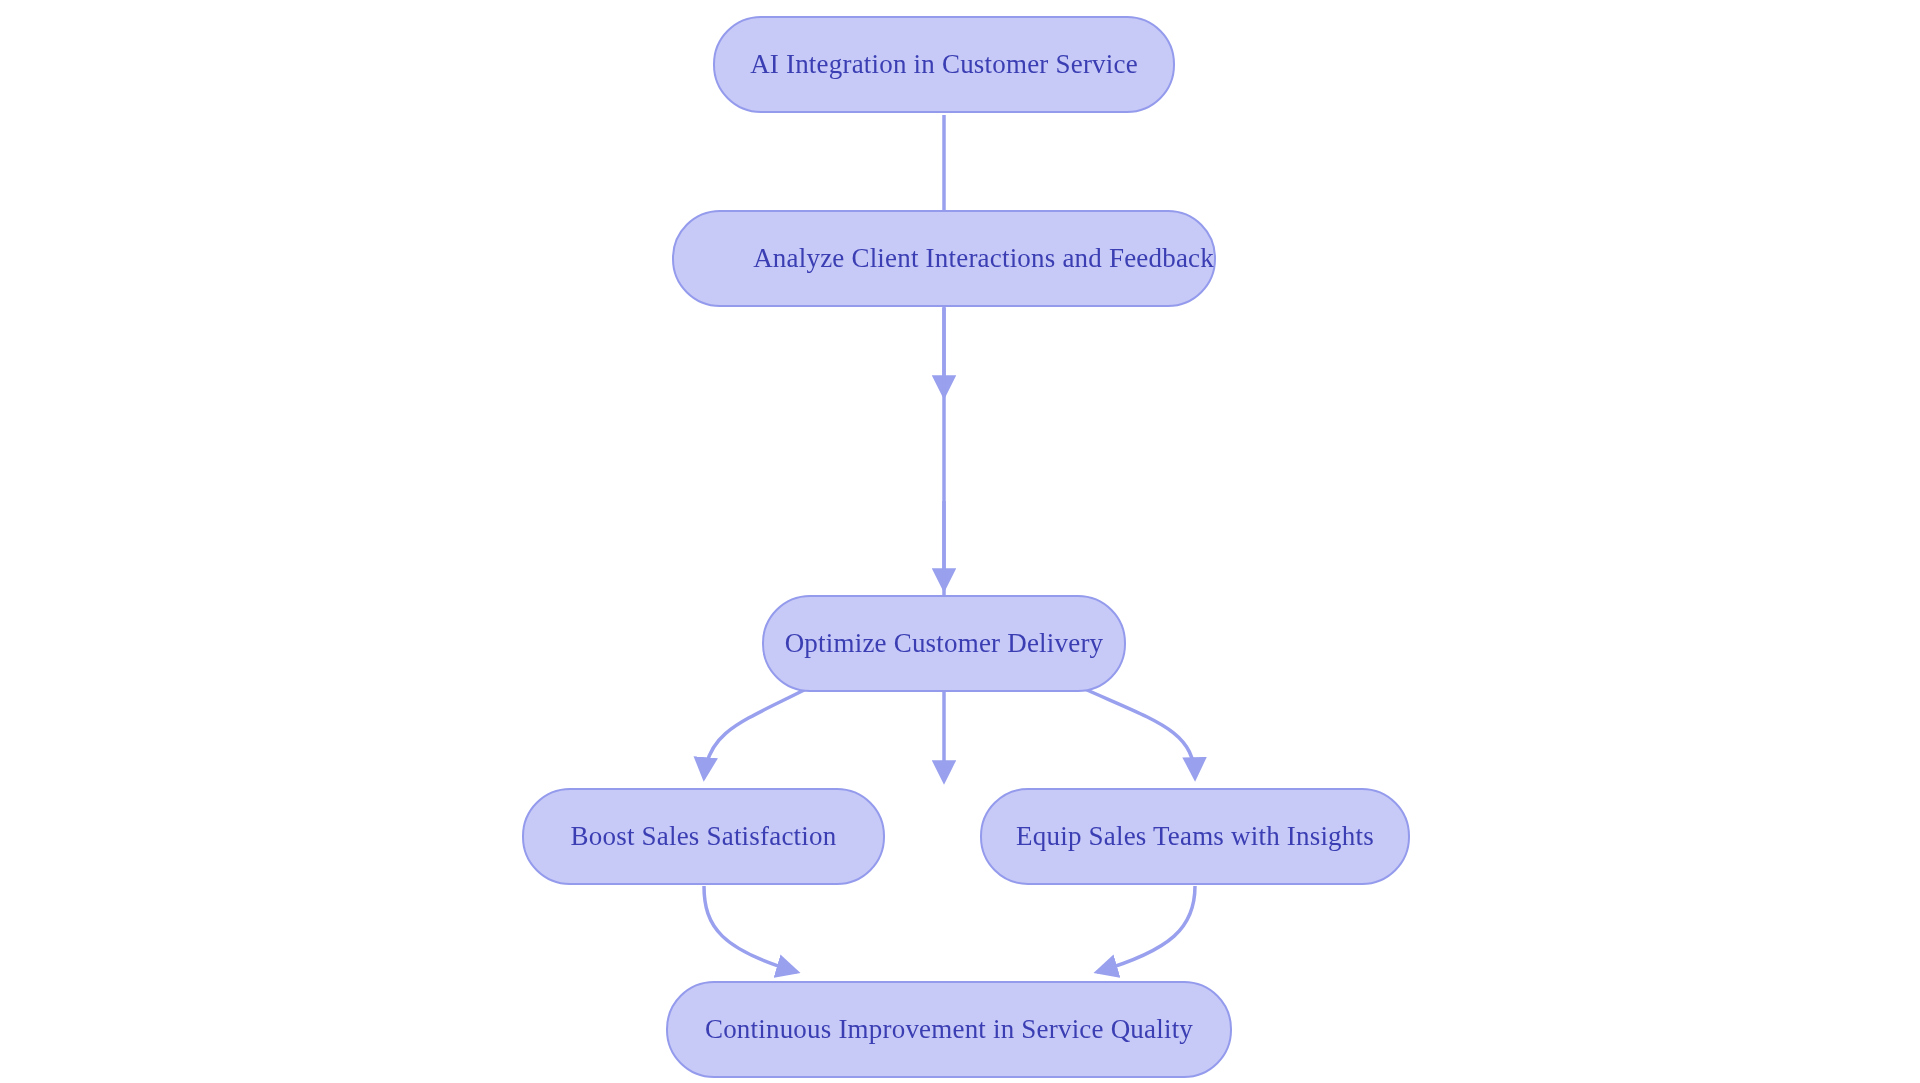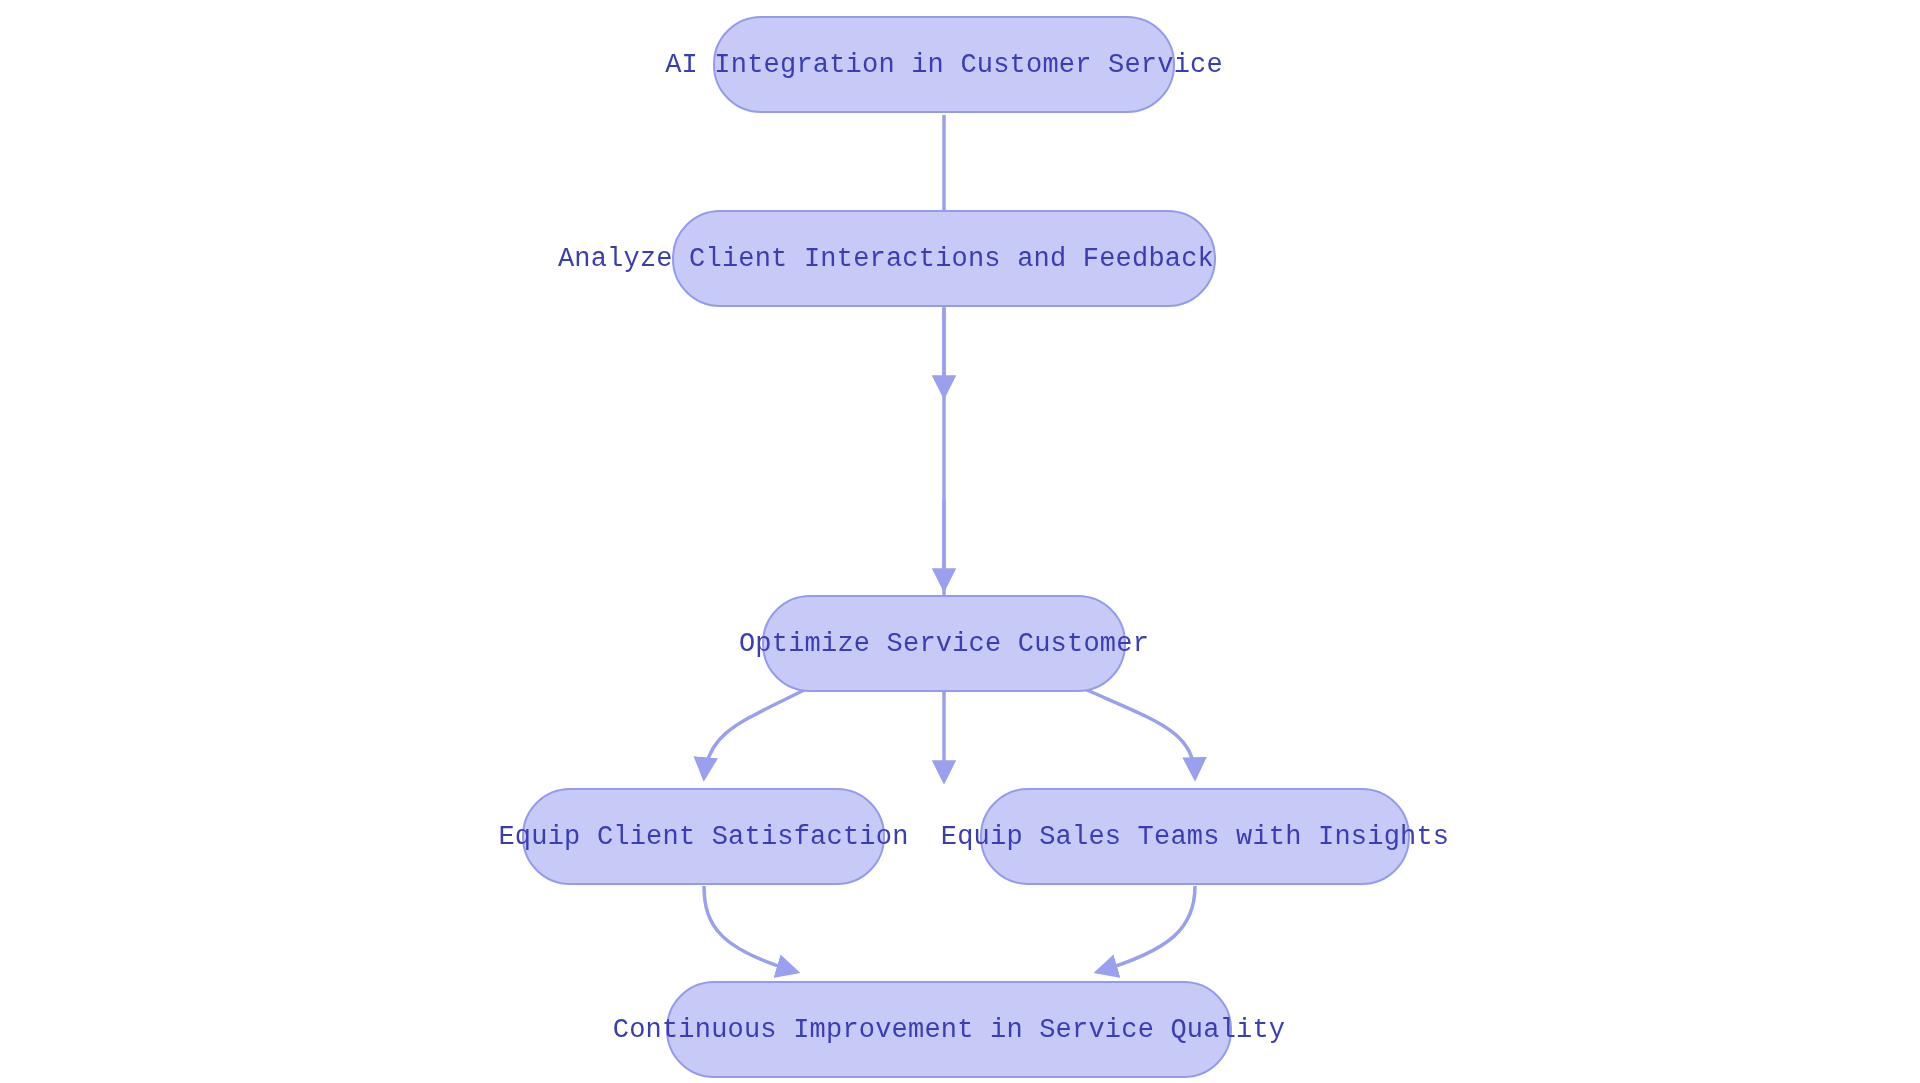--- a/index.html
+++ b/index.html
@@ -8,21 +8,21 @@
     --node-border:#949bec;
     --arrow:#99a0ee;
     --text:#3a3eb2;
   }
   *{margin:0;padding:0;box-sizing:border-box;}
   html,body{width:1920px;height:1083px;overflow:hidden;background:var(--bg);}
   .canvas{
     position:relative;
     width:1650px;height:1083px;
     background:var(--bg);
-    font-family:Liberation Mono, monospace;
+    font-family:Liberation Serif, serif;
   }
   svg.connectors{position:absolute;left:0;top:0;width:1920px;height:1083px;}
   .node{
     position:absolute;
     height:97px;
     background:var(--node-fill);
     border:2px solid var(--node-border);
     border-radius:48px;
     display:flex;align-items:center;justify-content:center;
     color:var(--text);
@@ -70,25 +70,25 @@
   <div class="node n1">
     <span>AI Integration in Customer Service</span>
   </div>
 
   <div class="node n2">
     <span>Analyze Client Interactions and Feedback</span>
   </div>
 
 
   <div class="node n4">
-    <span>Optimize Service Customer</span>
+    <span>Optimize Customer Delivery</span>
   </div>
 
   <div class="node n5a">
-    <span>Equip Client Satisfaction</span>
+    <span>Boost Sales Satisfaction</span>
   </div>
 
   <div class="node n6">
     <span>Continuous Improvement in Service Quality</span>
   </div>
 
   <div class="node n5b">
     <span>Equip Sales Teams with Insights</span>
   </div>
 

